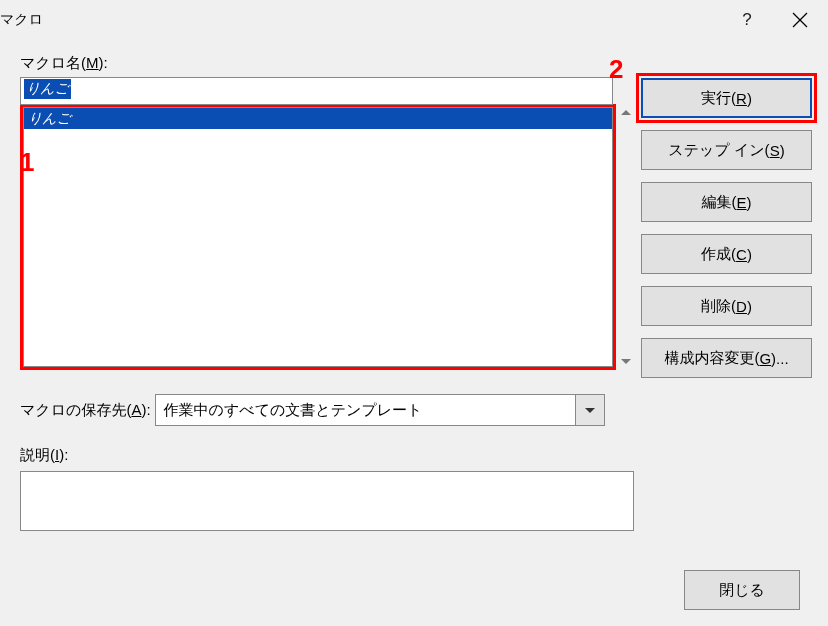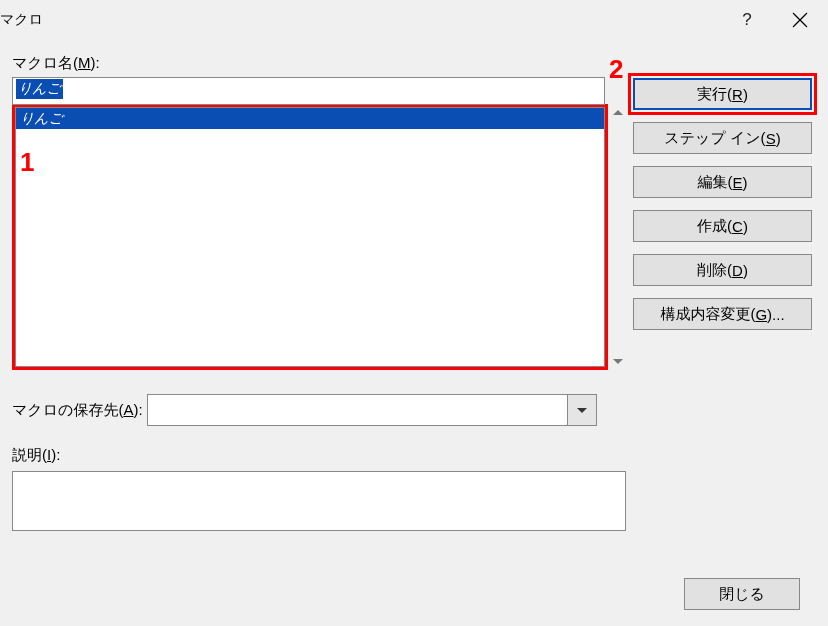--- a/index.html
+++ b/index.html
@@ -47,21 +47,21 @@
       cursor: default;
     }
     .titlebar-close {
       width: 56px;
     }
     .titlebar-close svg {
       width: 16px;
       height: 16px;
     }
     .content {
-      padding: 14px 16px 0 12px;
+      padding: 14px 16px 0 20px;
       display: flex;
     }
     .left-col {
       width: 605px;
       display: flex;
       flex-direction: column;
     }
     .right-col {
       margin-left: 16px;
       width: 186px;
@@ -195,21 +195,21 @@
       margin-top: 20px;
       margin-bottom: 6px;
     }
     .desc-box {
       width: 614px;
       height: 60px;
       border: 1px solid #888;
       background: #fff;
     }
     .btn {
-      height: 32px;
+      height: 40px;
       border: 1px solid #888;
       background: #e1e1e1;
       font-size: 15px;
       display: flex;
       align-items: center;
       justify-content: center;
       cursor: default;
       white-space: nowrap;
       font-family: inherit;
     }
@@ -292,20 +292,21 @@
             <div class="scroll-arrow down"></div>
           </div>
         </div>
       </div>
 
       <div class="save-row">
         <div class="label">
           <span>マクロの保存先(</span><span class="underline-access">A</span><span>):</span>
         </div>
         <div class="combo">
+          <span>作業中のすべての文書とテンプレート</span>
           <div class="combo-arrow">
             <div class="combo-arrow-tri"></div>
           </div>
         </div>
       </div>
 
       <div class="label desc-label">
         <span>説明(</span><span class="underline-access">I</span><span>):</span>
       </div>
       <div class="desc-box"></div>

